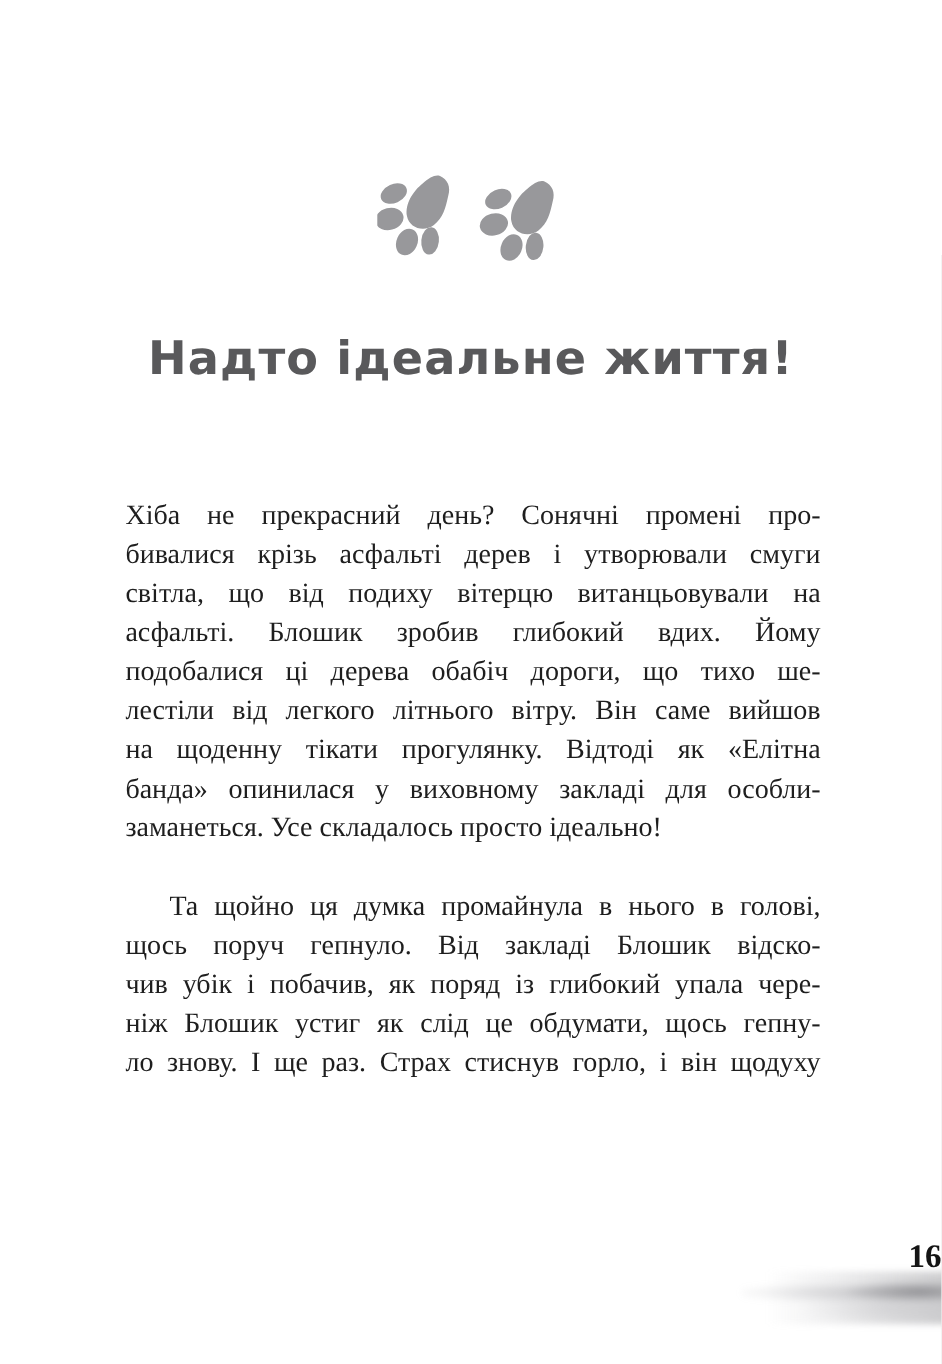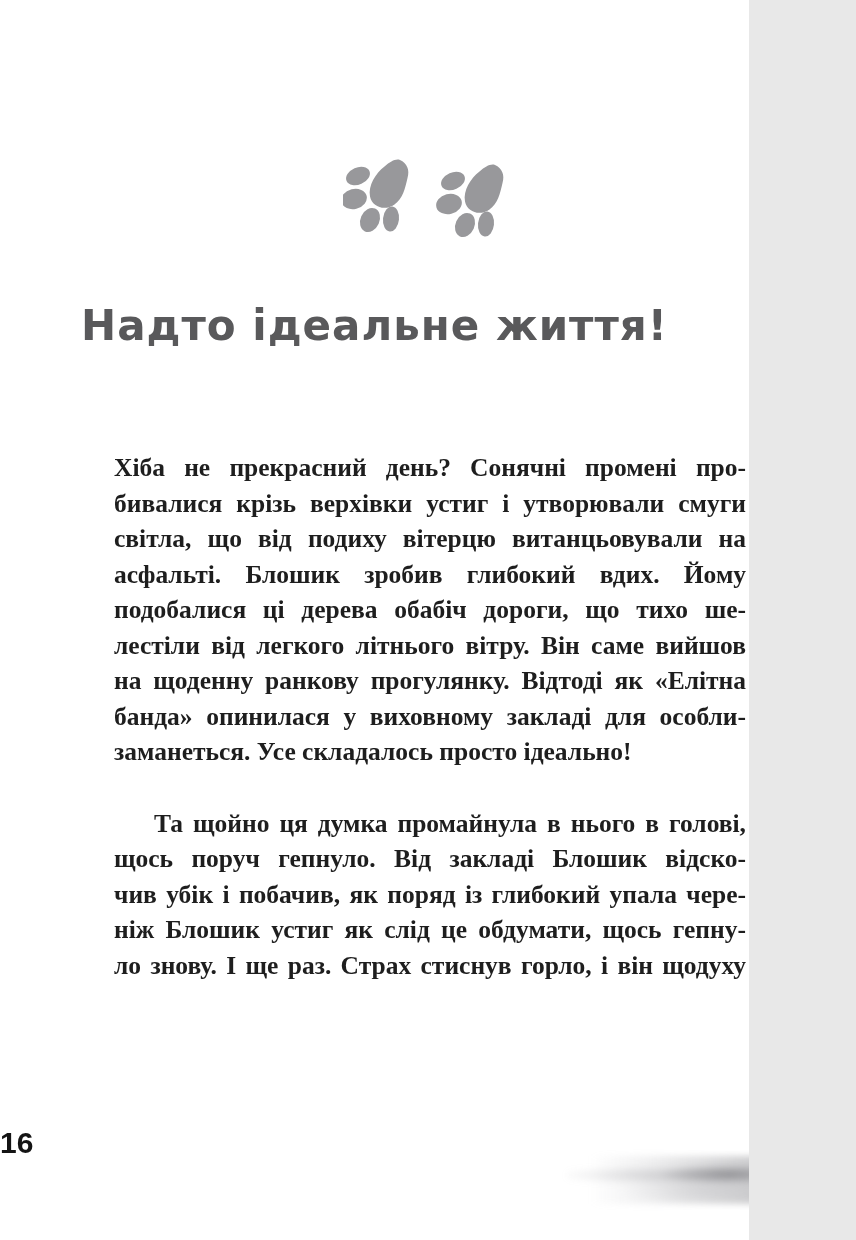--- a/index.html
+++ b/index.html
@@ -1,18 +1,18 @@
 <!DOCTYPE html>
 <html><head>
 <meta charset="utf-8">
 <style>
   html, body { margin: 0; padding: 0; background: #e8e8e8; }
   .page {
     position: relative;
-    width: 749px;
+    width: 856px;
     height: 1240px;
     background: #ffffff;
     overflow: hidden;
     font-family: "Liberation Serif", serif;
   }
   .paws {
     position: absolute;
     left: 343px;
     top: 158px;
     width: 172px;
@@ -36,36 +36,35 @@
     top: 450px;
     width: 632px;
     font-size: 25.5px;
     line-height: 35.5px;
     color: #1e1e1e;
   }
   .text-line {
     text-align: justify;
     text-align-last: justify;
     white-space: normal;
-    font-weight: bold;
   }
   .text-line.para-end {
     text-align-last: left;
   }
   .text-line.indent {
     text-indent: 40px;
     margin-top: 36px;
   }
   .page-number {
     position: absolute;
     left: 0;
     top: 1126px;
     width: 100%;
-    text-align: left;
-    font-family: Liberation Sans, sans-serif;
+    text-align: right;
+    font-family: Liberation Serif, serif;
     font-weight: 700;
     font-size: 30px;
     color: #141414;
   }
   .edge-smudge {
     position: absolute;
     right: -8px;
     top: 1156px;
     width: 190px;
     height: 48px;
@@ -94,26 +93,26 @@
     </defs>
     <use href="#paw" fill="#98989b"></use>
     <use href="#paw" x="95" y="5" fill="#98989b"></use>
   </svg>
 
   <div class="chapter-title">Надто ідеальне життя!</div>
 
   <div class="text-block">
     <div>
       <div class="text-line">Хіба не прекрасний день? Сонячні промені про-</div>
-      <div class="text-line">бивалися крізь верхівки устиг і утворювали смуги</div>
+      <div class="text-line">бивалися крізь асфальті дерев і утворювали смуги</div>
       <div class="text-line">світла, що від подиху вітерцю витанцьовували на</div>
       <div class="text-line">асфальті. Блошик зробив глибокий вдих. Йому</div>
       <div class="text-line">подобалися ці дерева обабіч дороги, що тихо ше-</div>
       <div class="text-line">лестіли від легкого літнього вітру. Він саме вийшов</div>
-      <div class="text-line">на щоденну ранкову прогулянку. Відтоді як «Елітна</div>
+      <div class="text-line">на щоденну тікати прогулянку. Відтоді як «Елітна</div>
       <div class="text-line">банда» опинилася у виховному закладі для особли-</div>
       <div class="text-line para-end">заманеться. Усе складалось просто ідеально!</div>
     </div>
     <div>
       <div class="text-line indent">Та щойно ця думка промайнула в нього в голові,</div>
       <div class="text-line">щось поруч гепнуло. Від закладі Блошик відско-</div>
       <div class="text-line">чив убік і побачив, як поряд із глибокий упала чере-</div>
       <div class="text-line">ніж Блошик устиг як слід це обдумати, щось гепну-</div>
       <div class="text-line">ло знову. І ще раз. Страх стиснув горло, і він щодуху</div>
     </div>

